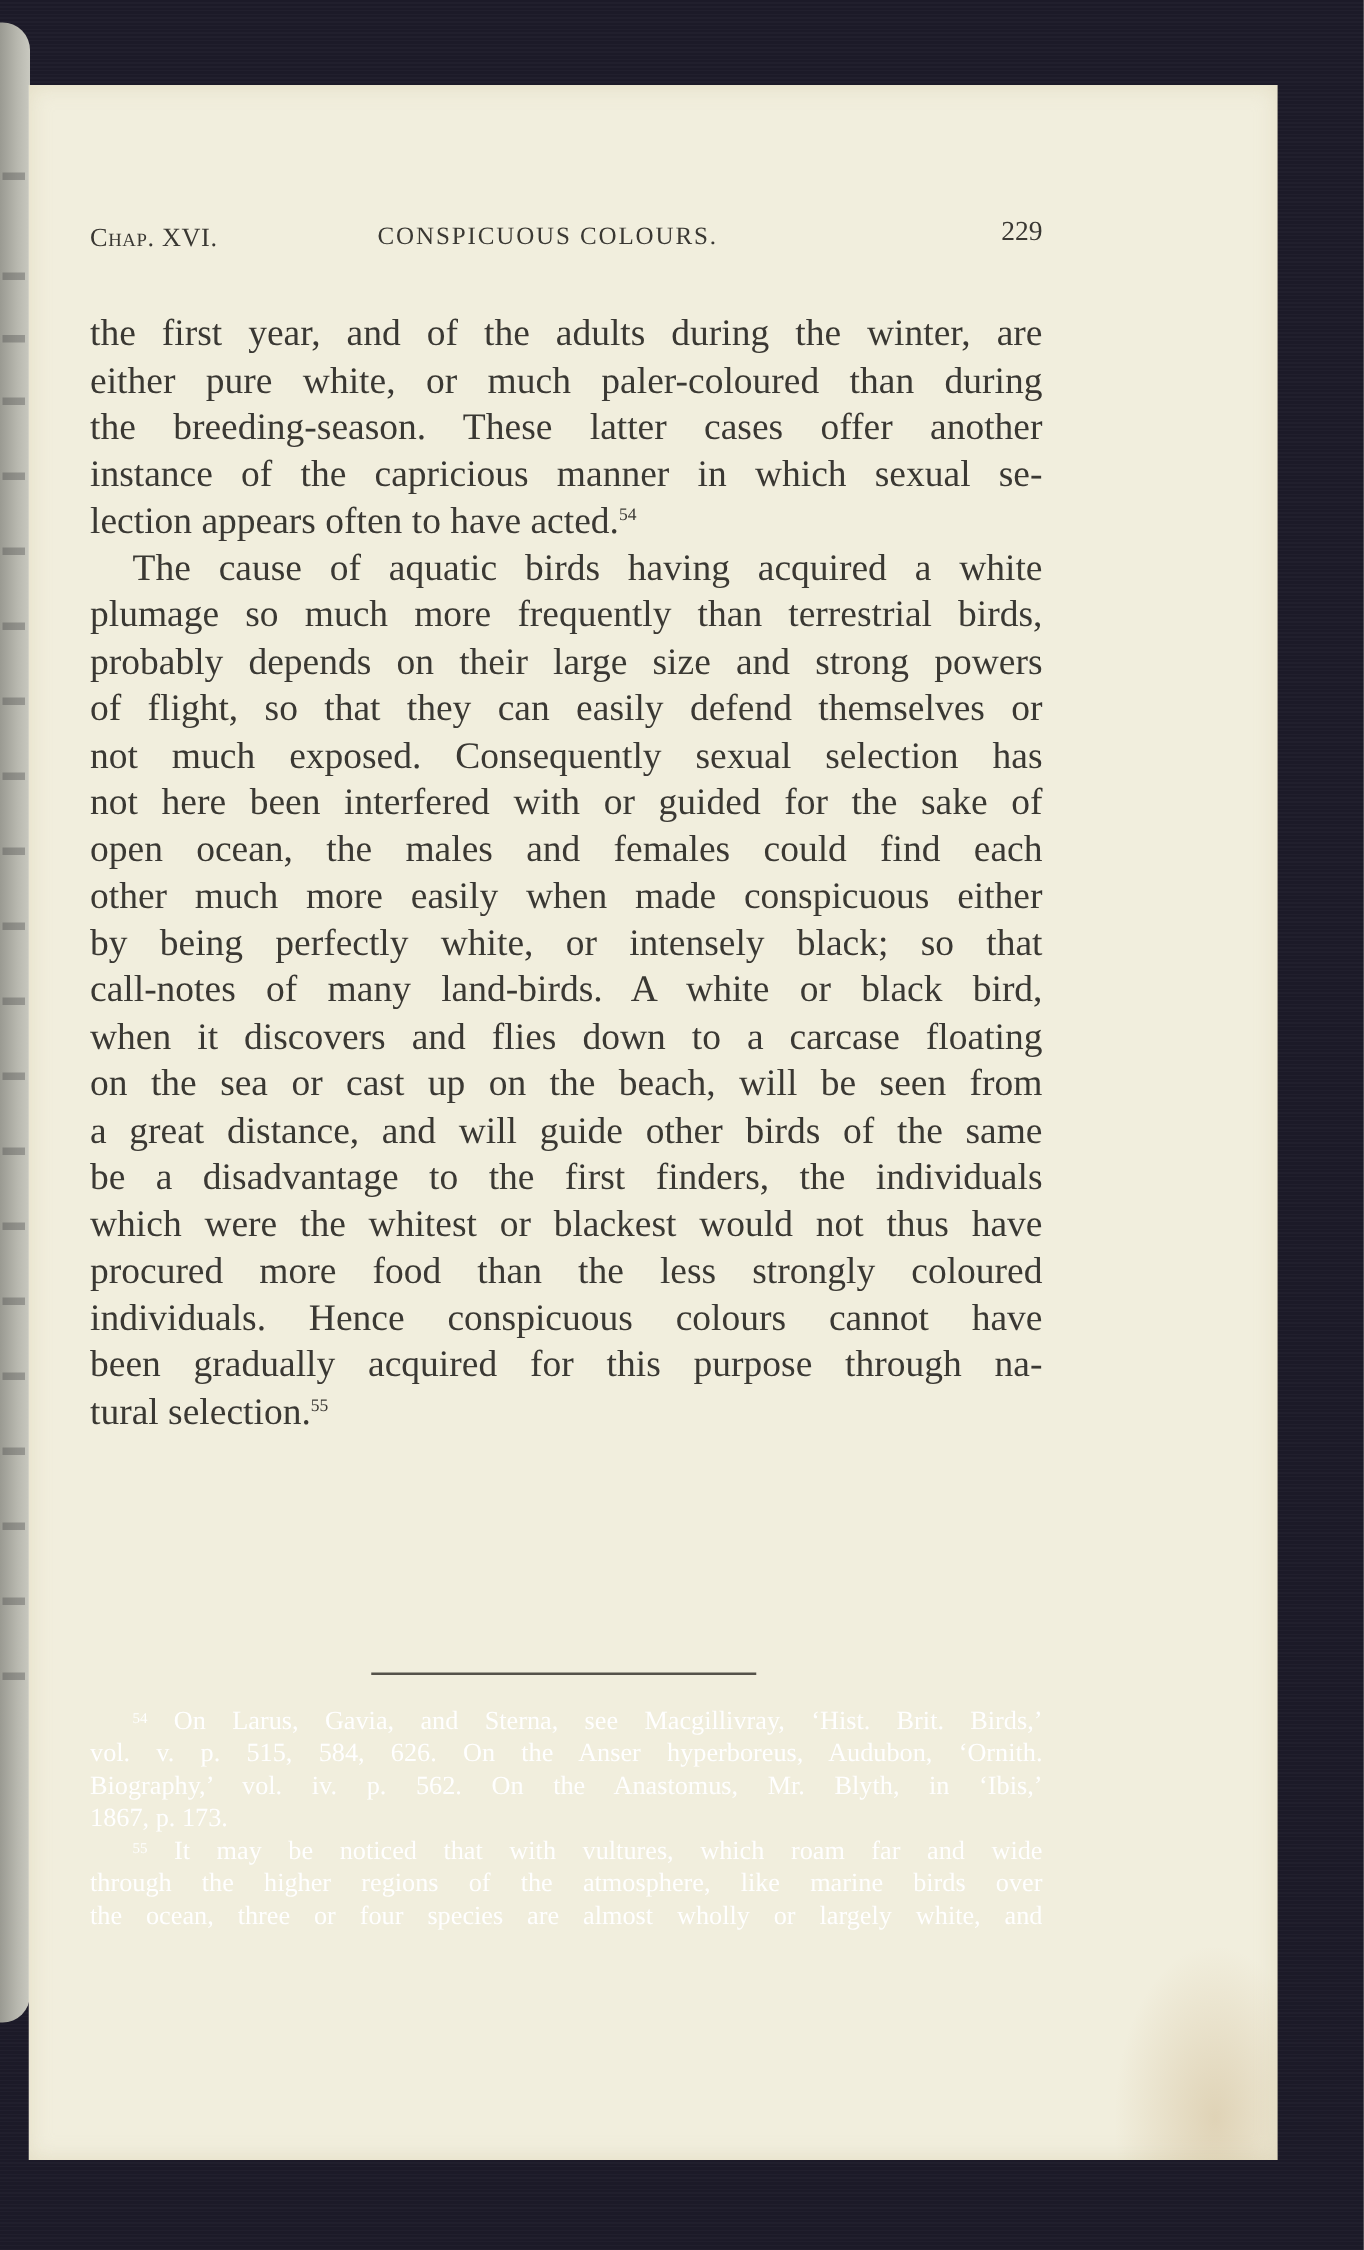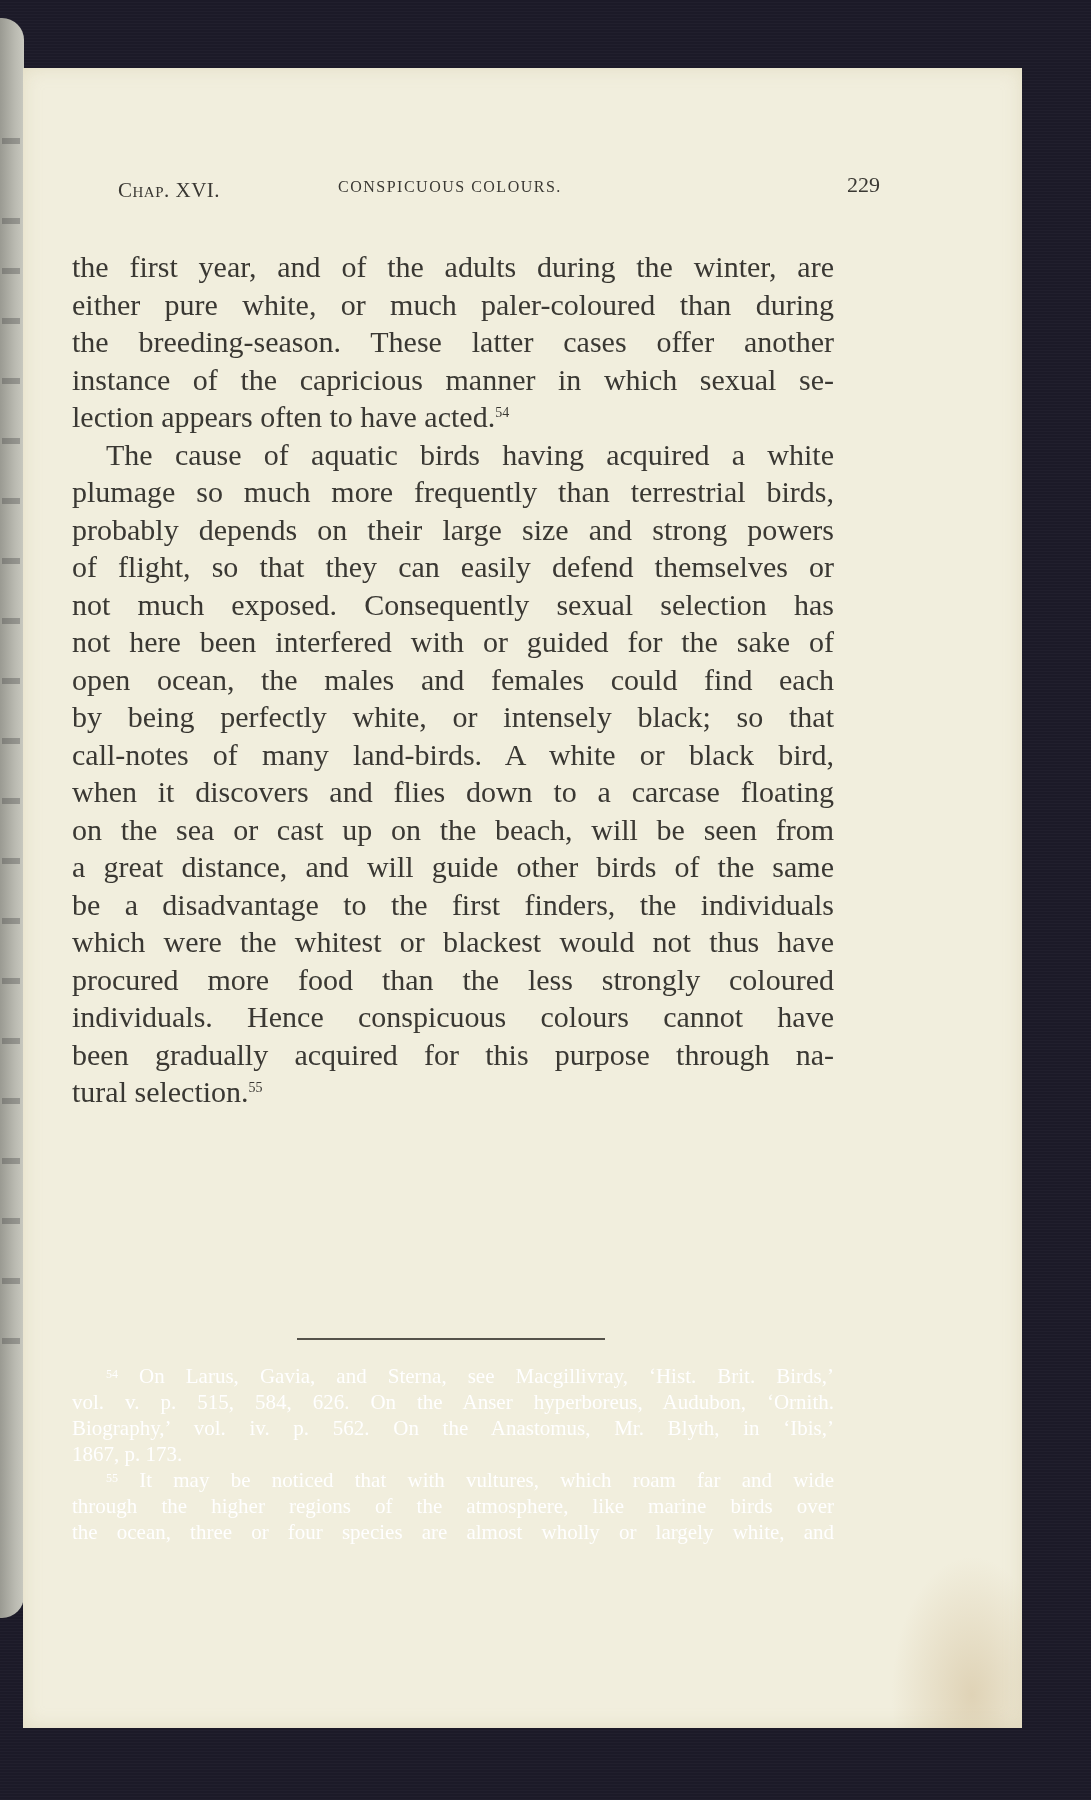--- a/index.html
+++ b/index.html
@@ -17,24 +17,24 @@
       position: absolute; left: 2px; width: 18px; height: 6px; background: rgba(70,70,70,0.35);
     }
     .page {
       position: absolute; left: 23px; top: 68px; width: 999px; height: 1660px;
       background: #f1eedd;
       background-image: radial-gradient(ellipse at 95% 98%, rgba(190,160,110,0.35) 0%, rgba(190,160,110,0) 6%);
       box-shadow: inset 0 0 18px rgba(200,190,150,0.35);
     }
     .header {
       position: absolute; left: 72px; top: 170px; width: 762px; height: 40px;
-      font-family: "Liberation Serif", "DejaVu Serif", serif; color: #3a3833; margin-left: 46px;
+      font-family: "Liberation Serif", "DejaVu Serif", serif; color: #3a3833;
     }
     .chap { position: absolute; left: 0; top: 8px; font-size: 21px; font-variant: small-caps; letter-spacing: 0.5px; }
-    .running-title { position: absolute; left: 220px; top: 8px; font-size: 16px; letter-spacing: 1.5px; text-align: center; }
+    .running-title { position: absolute; left: 230px; top: 8px; font-size: 20px; letter-spacing: 1.5px; text-align: center; }
     .page-num { position: absolute; right: 0; top: 2px; font-size: 22px; }
     .body-text {
       position: absolute; left: 72px; top: 248px; width: 762px;
       font-family: "Liberation Serif", "DejaVu Serif", serif; color: #3a3833;
       font-size: 30px; line-height: 37.5px;
     }
     .line { display: block; white-space: nowrap; text-align: justify; text-align-last: justify; height: 37.5px; }
     .line.last { text-align-last: left; }
     .line.indent { padding-left: 34px; }
     sup.fn { font-size: 14px; vertical-align: top; position: relative; top: -4px; }
@@ -90,20 +90,21 @@
   <span class="line">the breeding-season. These latter cases offer another</span>
   <span class="line">instance of the capricious manner in which sexual se-</span>
   <span class="line last"><span>lection appears often to have acted.</span><sup class="fn">54</sup></span>
   <span class="line indent">The cause of aquatic birds having acquired a white</span>
   <span class="line">plumage so much more frequently than terrestrial birds,</span>
   <span class="line">probably depends on their large size and strong powers</span>
   <span class="line">of flight, so that they can easily defend themselves or</span>
   <span class="line">not much exposed. Consequently sexual selection has</span>
   <span class="line">not here been interfered with or guided for the sake of</span>
   <span class="line">open ocean, the males and females could find each</span>
+  <span class="line">other much more easily when made conspicuous either</span>
   <span class="line">by being perfectly white, or intensely black; so that</span>
   <span class="line">call-notes of many land-birds. A white or black bird,</span>
   <span class="line">when it discovers and flies down to a carcase floating</span>
   <span class="line">on the sea or cast up on the beach, will be seen from</span>
   <span class="line">a great distance, and will guide other birds of the same</span>
   <span class="line">be a disadvantage to the first finders, the individuals</span>
   <span class="line">which were the whitest or blackest would not thus have</span>
   <span class="line">procured more food than the less strongly coloured</span>
   <span class="line">individuals. Hence conspicuous colours cannot have</span>
   <span class="line">been gradually acquired for this purpose through na-</span>

